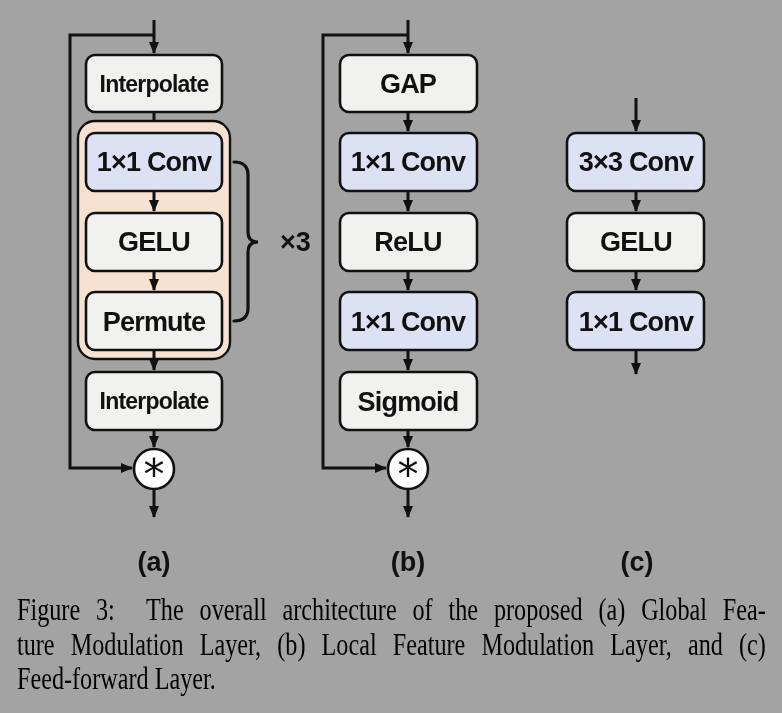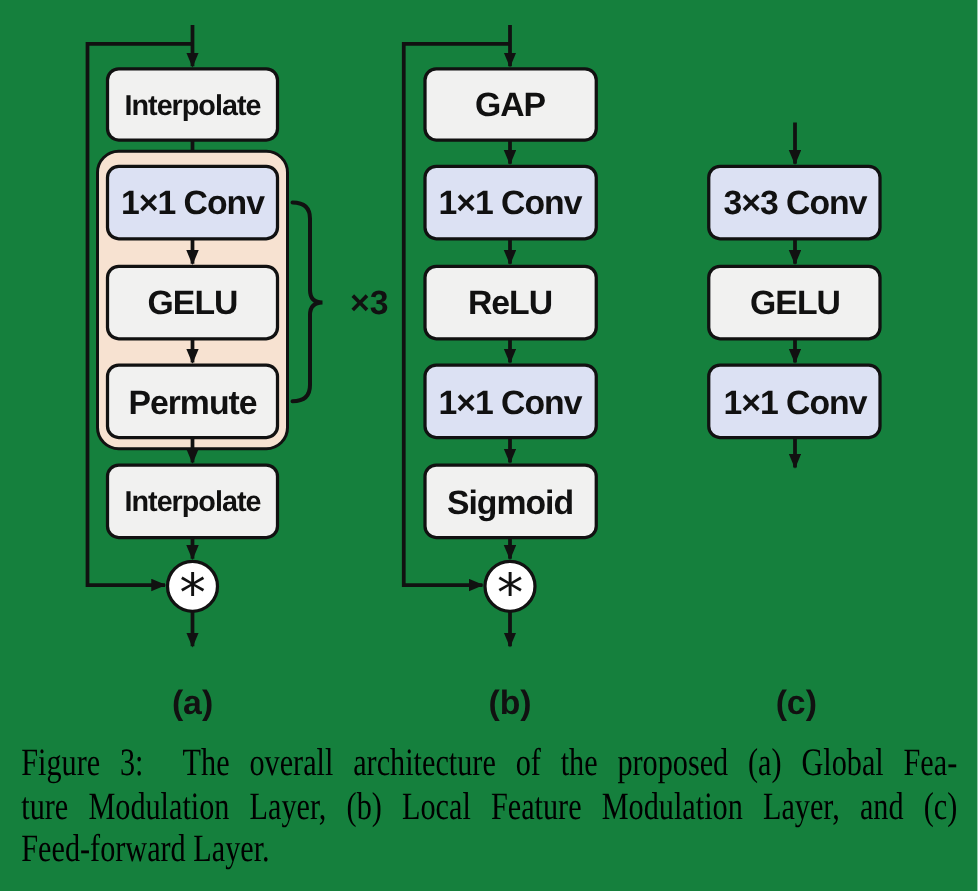--- a/index.html
+++ b/index.html
@@ -1,19 +1,19 @@
 <!DOCTYPE html>
 <html><head>
 <meta charset="utf-8">
 <style>
   html,body{margin:0;padding:0;background:#ffffff;}
   .stage{
     position:relative;
     width:782px;height:713px;
-    background:#15803d;
+    background:#a3a3a3;
     overflow:hidden;
     font-family:"Liberation Sans", sans-serif;
   }
   svg{display:block;}
   .flowline{fill:none;stroke:#111111;stroke-width:3;stroke-linejoin:miter;}
   .box{stroke:#111111;stroke-width:2.6;}
   .group-box{stroke:#111111;stroke-width:2.4;}
   .node-circle{fill:#ffffff;stroke:#111111;stroke-width:2.6;}
   .bracket{fill:none;stroke:#111111;stroke-width:3.2;stroke-linecap:round;}
   .block-label{

